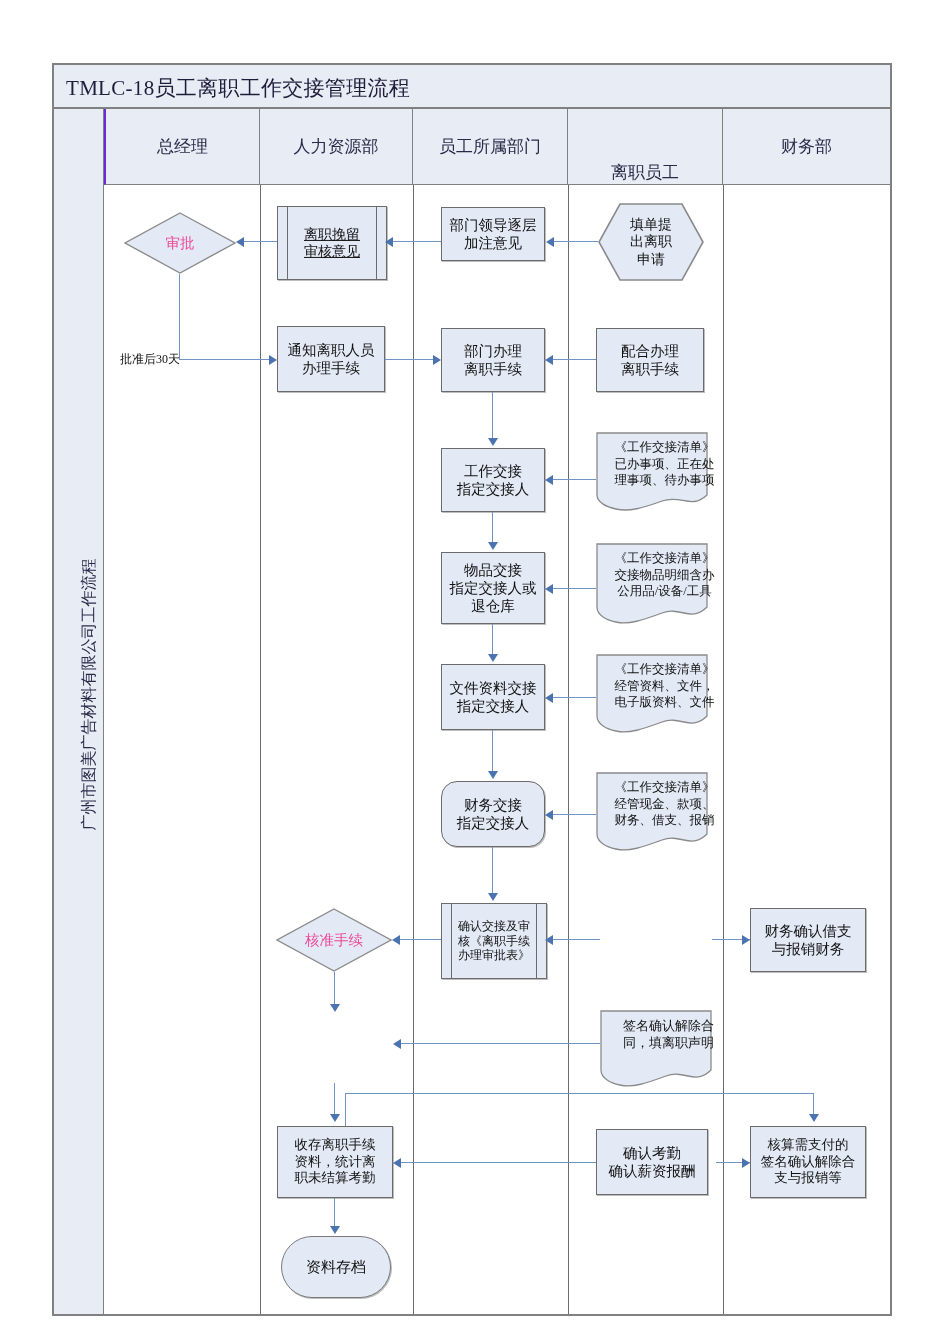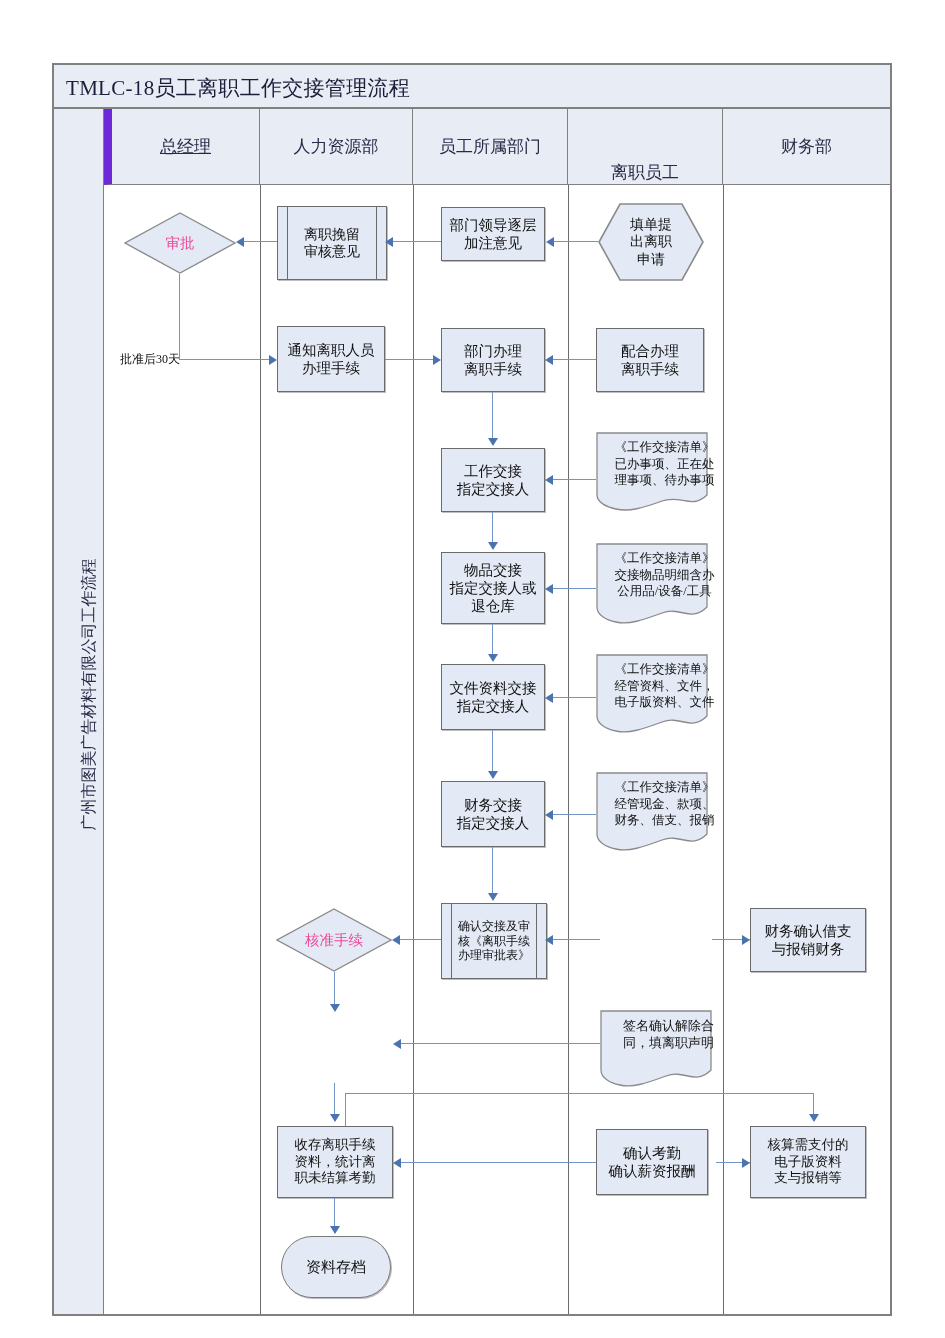--- a/index.html
+++ b/index.html
@@ -23,21 +23,21 @@
     position:absolute;left:66px;top:74px;
     font-size:21px;color:#1d1d3a;letter-spacing:.3px;white-space:nowrap;
   }
   
   .hdr{
     position:absolute;top:109px;height:76px;background:#e8ecf5;
     border-right:1px solid #808080;border-bottom:1px solid #808080;
     box-sizing:border-box;display:flex;align-items:center;justify-content:center;
     font-size:17px;color:#2a2a48;
   }
-  .hdr.first{border-left:8px solid #6d28d9;text-decoration:underline;}
+  .hdr.first{border-left:2px solid #6d28d9;}
   
   .side-strip{
     position:absolute;left:54px;top:109px;width:50px;height:1205px;
     background:#e8ecf5;border-right:1px solid #808080;box-sizing:border-box;
   }
   .side-text{
     position:absolute;left:-360px;top:575px;width:790px;
     transform:rotate(-90deg);transform-origin:center center;
     text-align:center;font-size:16px;color:#2a2a48;white-space:nowrap;
   }
@@ -137,21 +137,21 @@
 出离职
 申请</div>
   </div>
 
   <div class="shape proc" style="left:441px;width:104px;top:207px;height:54px;">
     <span style="white-space:pre-line;">部门领导逐层
 加注意见</span>
   </div>
 
   <div class="predef" style="left:277px;width:108px;top:206px;height:72px;">
-    <div class="lbl" style="white-space:pre-line;font-size:14px;">离职挽留
+    <div class="lbl" style="white-space:pre-line;font-size:14px;text-decoration:underline;">离职挽留
 审核意见</div>
   </div>
 
   <div class="diamond" style="left:124px;width:112px;top:212px;height:62px;">
     <svg width="112" height="62" viewBox="0 0 112 62">
         <polygon points="56,1 111,31 56,61 1,31" fill="#e4eaf5" stroke="#8a8a8a" stroke-width="1.4"></polygon>
       </svg>
     <div class="lbl">审批</div>
   </div>
 
@@ -231,21 +231,21 @@
       </svg>
     <div class="lbl" style="white-space:pre-line;">《工作交接清单》
 经管资料、文件，
 电子版资料、文件</div>
   </div>
   <div class="ln lnv" style="left:492px;top:624px;height:32px;"></div>
   <div class="arw down" style="left:488px;top:654px;"></div>
   <div class="ln lnh" style="left:553px;top:697px;width:43px;"></div>
   <div class="arw left" style="left:545px;top:693px;"></div>
 
-  <div class="shape proc" style="left:441px;width:104px;top:781px;height:66px;">
+  <div class="shape proc" style="left:441px;width:104px;top:781px;height:66px;border-radius:16px;">
     <span style="white-space:pre-line;">财务交接
 指定交接人</span>
   </div>
   <div class="doc" style="left:596px;width:112px;top:772px;height:80px;">
     <svg width="112" height="80" viewBox="0 0 112 80">
         <path d="M1,1 L111,1 L111,62 C95,78 85,61 66,68 C47,75 33,80 20,77 C10,75 1,70 1,62 Z" fill="#e4eaf5" stroke="#8a8a8a" stroke-width="1.3"></path>
       </svg>
     <div class="lbl" style="white-space:pre-line;">《工作交接清单》
 经管现金、款项、
 财务、借支、报销</div>
@@ -295,21 +295,21 @@
     <span style="white-space:pre-line;font-size:13.5px;">收存离职手续
 资料，统计离
 职未结算考勤</span>
   </div>
   <div class="shape proc" style="left:596px;width:112px;top:1129px;height:66px;">
     <span style="white-space:pre-line;">确认考勤
 确认薪资报酬</span>
   </div>
   <div class="shape proc" style="left:750px;width:116px;top:1126px;height:72px;">
     <span style="white-space:pre-line;font-size:13.5px;">核算需支付的
-电子版资料
+签名确认解除合
 支与报销等</span>
   </div>
 
   <div class="ln lnv" style="left:334px;top:1083px;height:33px;"></div>
   <div class="arw down" style="left:330px;top:1114px;"></div>
 
   <div class="ln lnh" style="left:401px;top:1162px;width:195px;"></div>
   <div class="arw left" style="left:393px;top:1158px;"></div>
 
   <div class="ln lnh" style="left:716px;top:1162px;width:34px;"></div>

